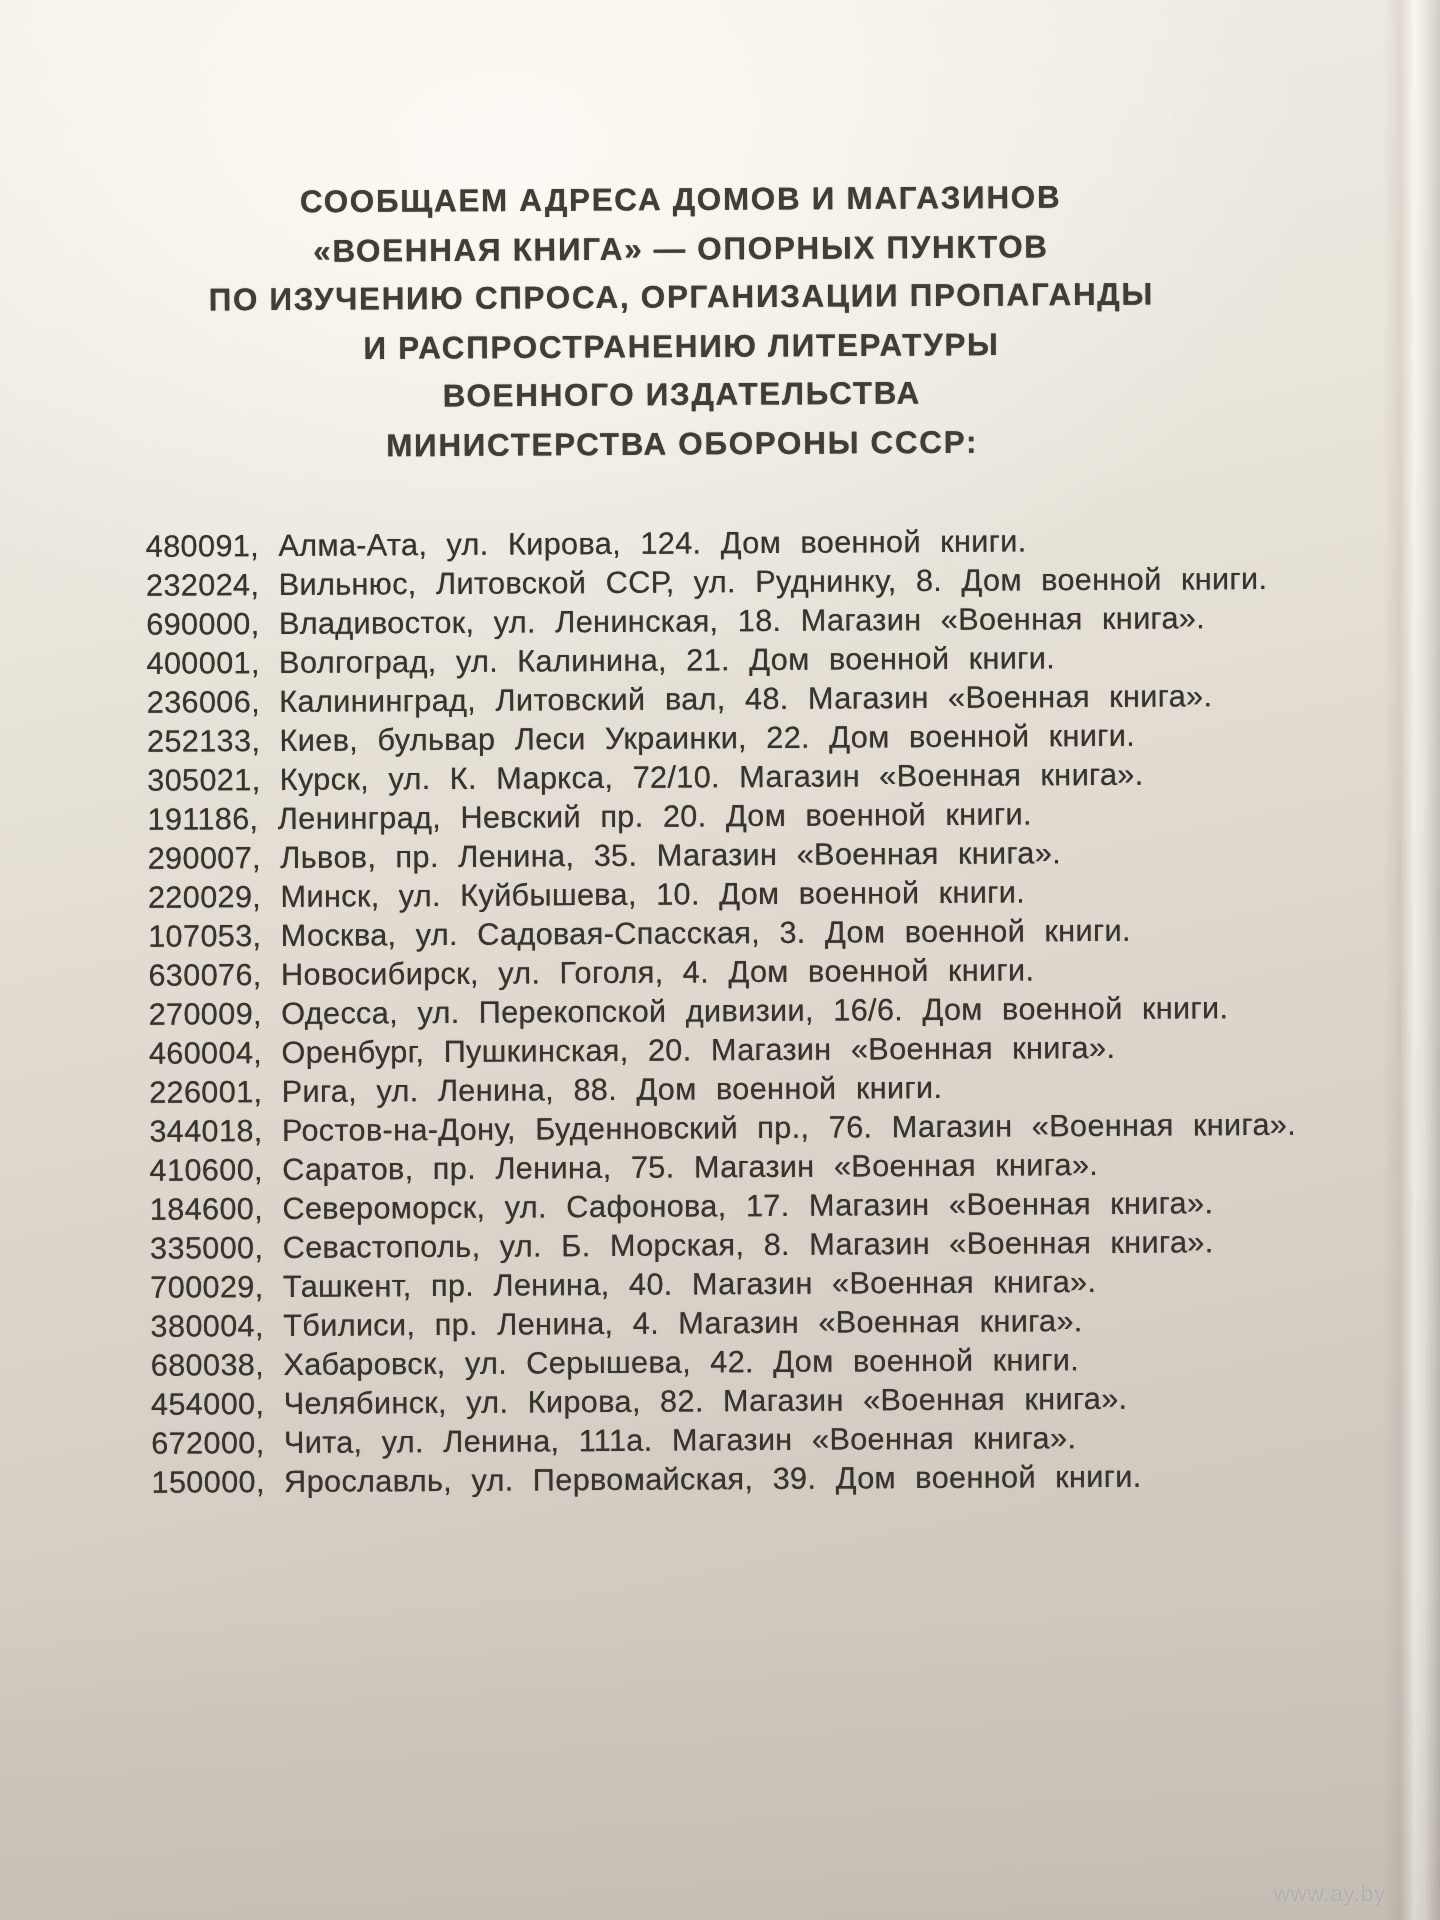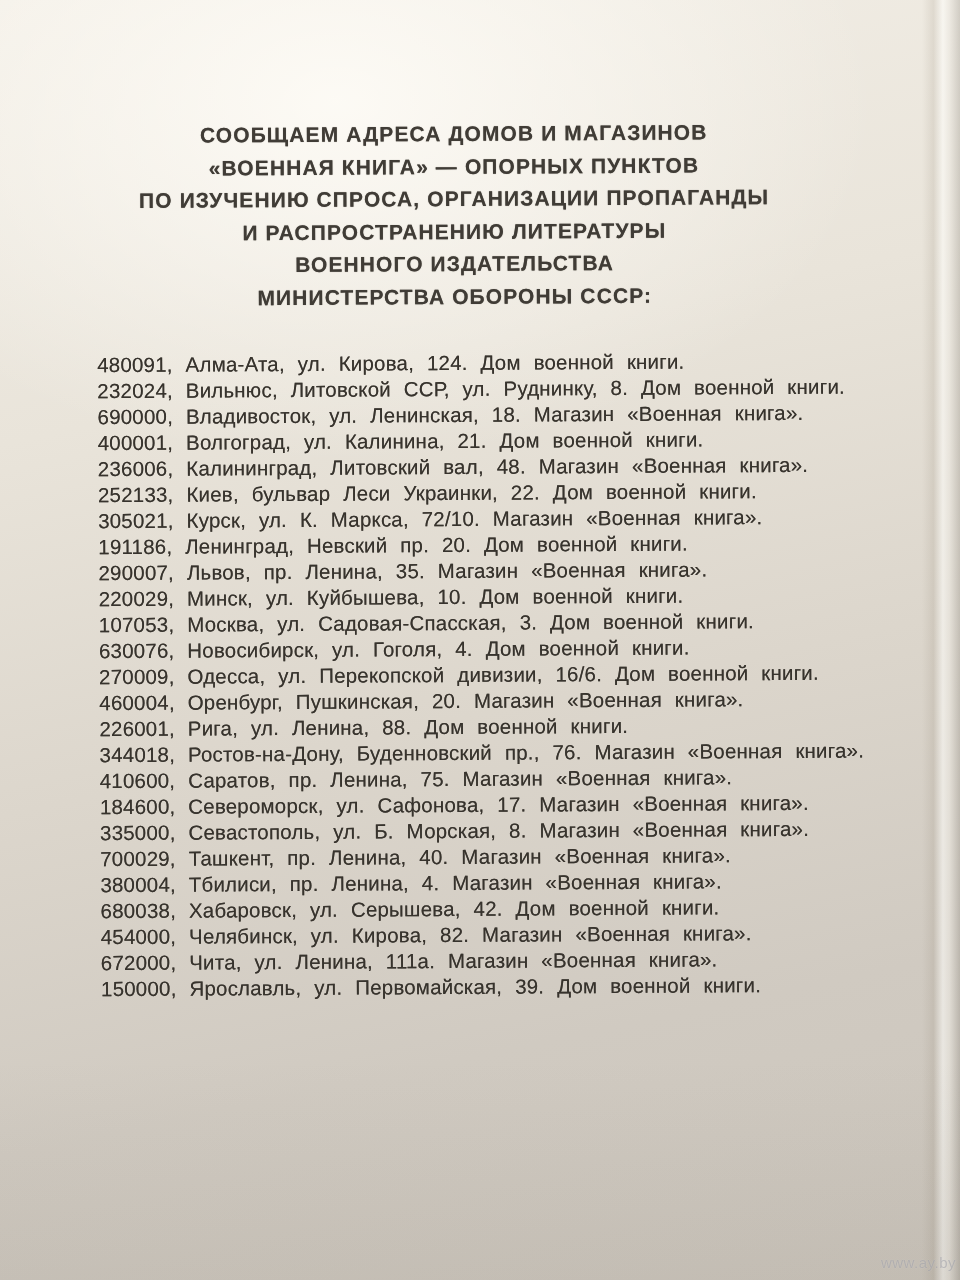--- a/index.html
+++ b/index.html
@@ -82,21 +82,21 @@
     text-shadow: 0 0 0.6px rgba(55,51,45,0.7);
   }
   .list .address-entry {
     margin: 0;
     text-indent: 72px;
     text-align: justify;
   }
 
   .watermark {
     position: absolute;
-    right: 4px;
+    right: 36px;
     bottom: 9px;
     font-size: 15px;
     letter-spacing: 0.5px;
     color: rgba(130, 131, 140, 0.45);
     text-shadow: 0 0 1px rgba(255,255,255,0.4);
   }
 </style>
 </head>
 <body>
 

